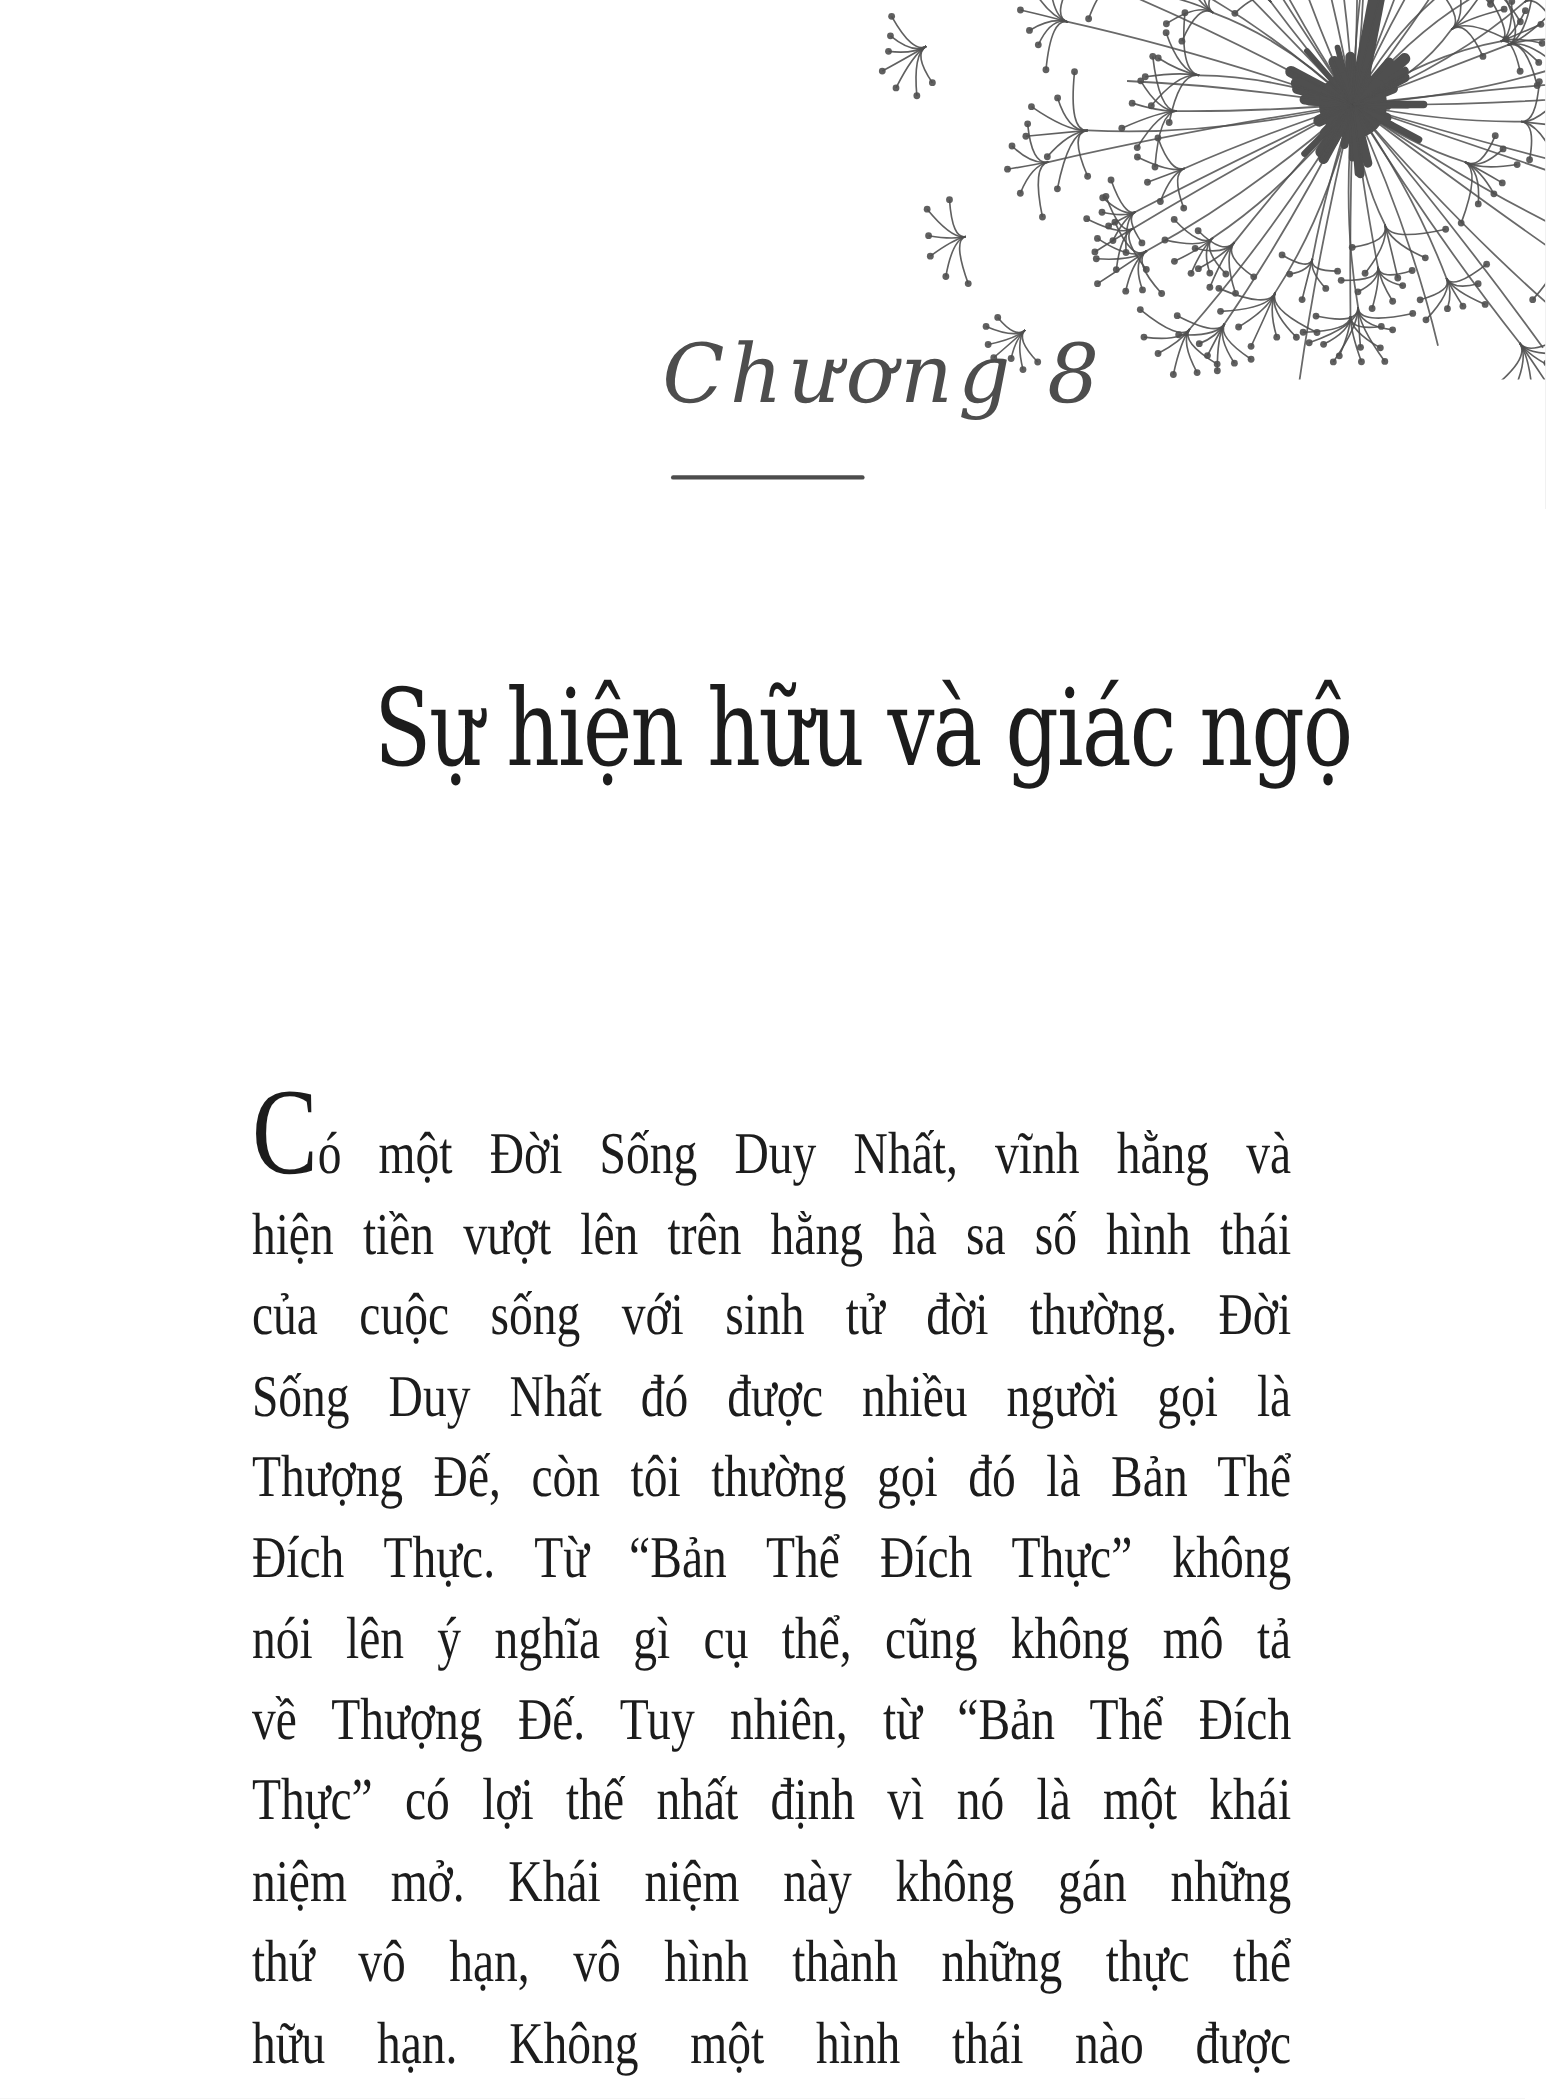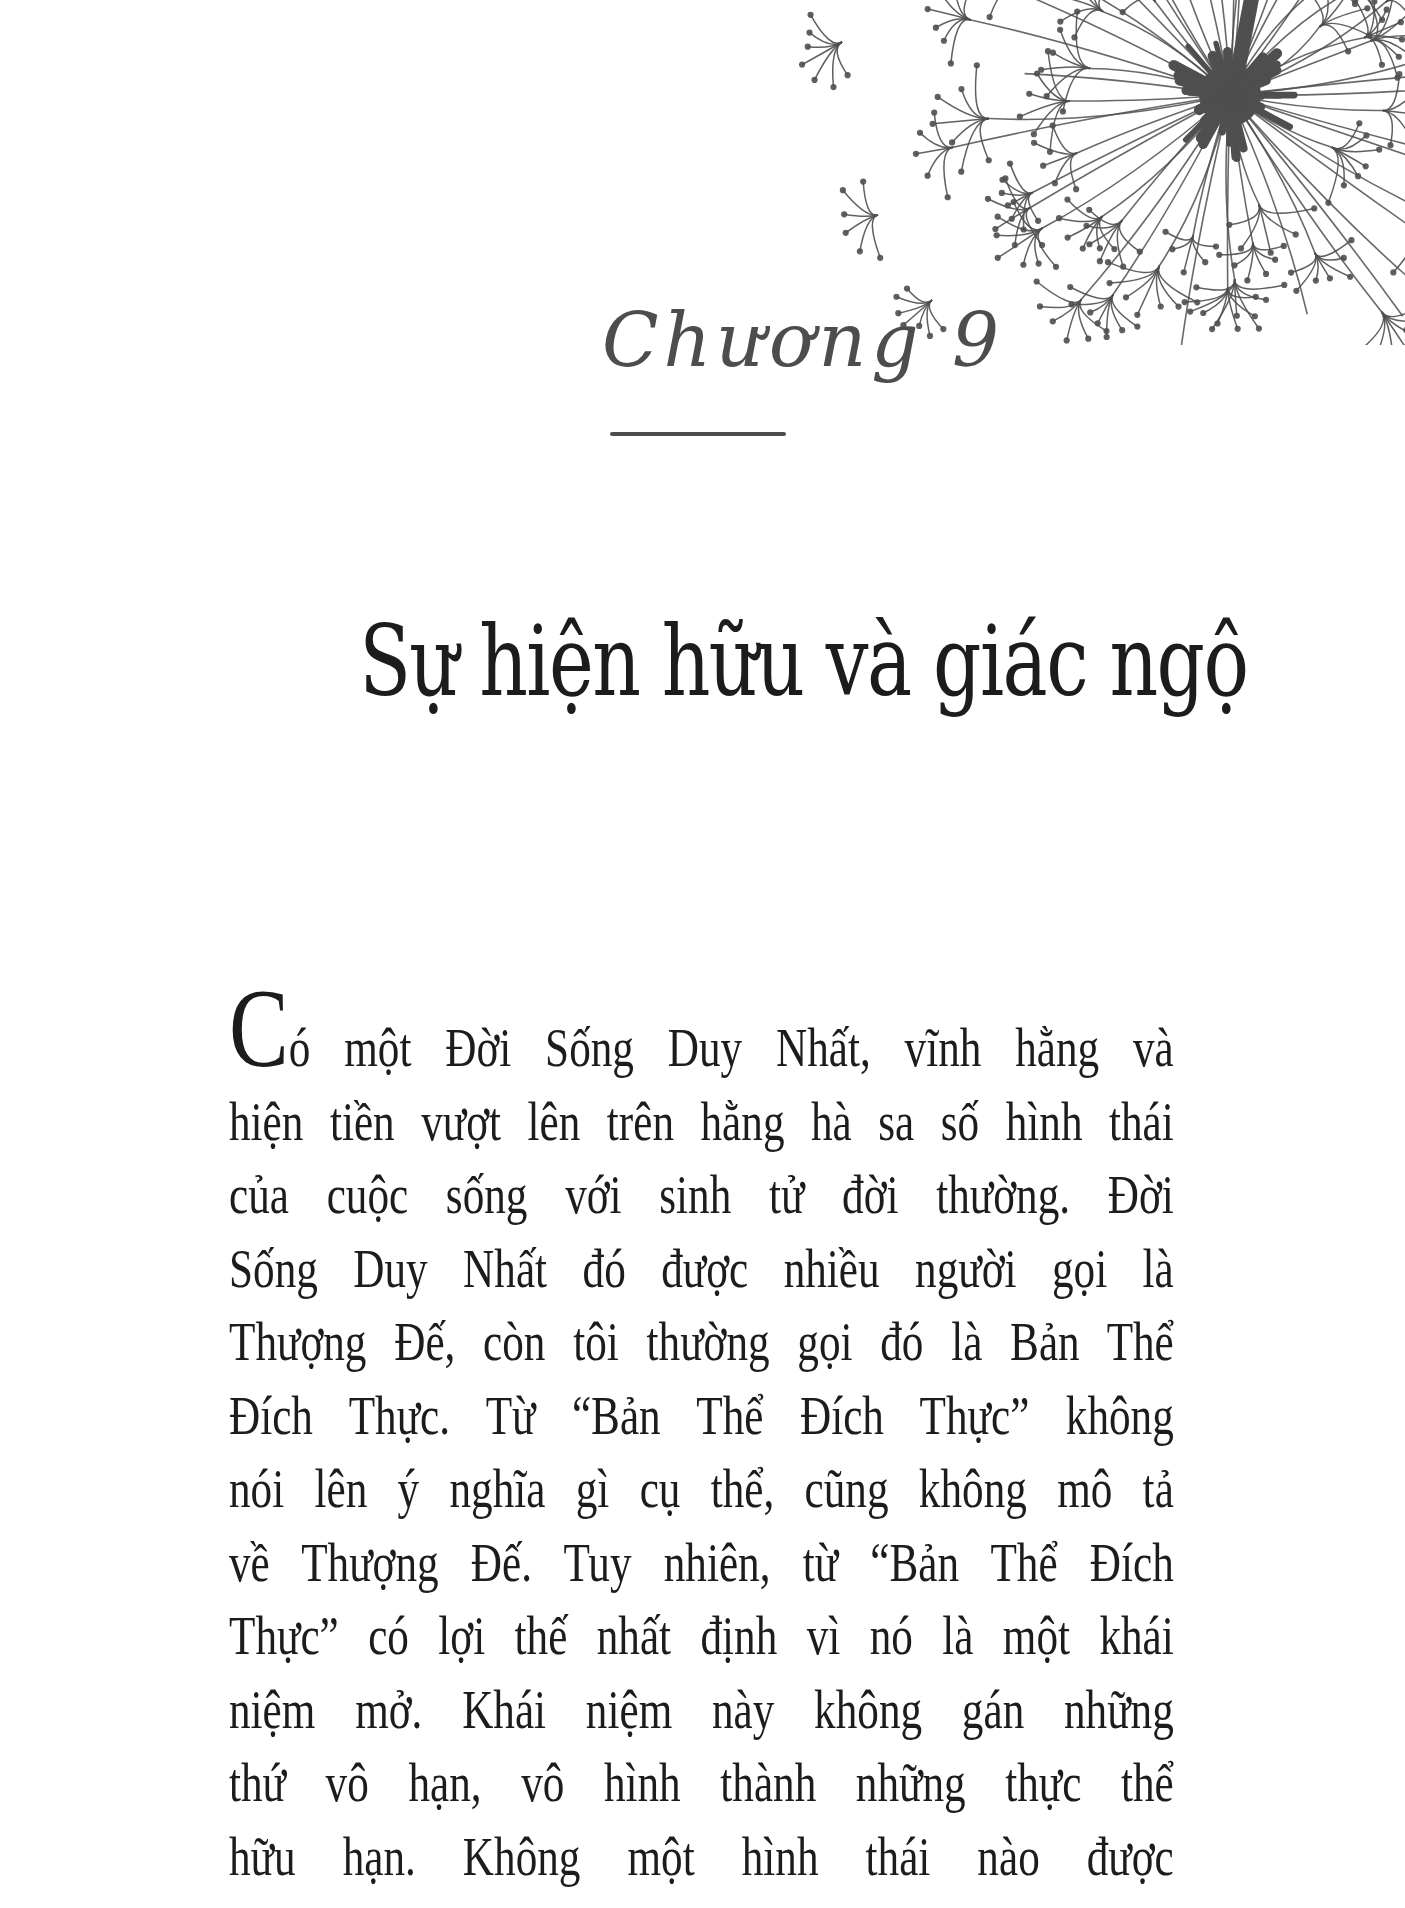--- a/index.html
+++ b/index.html
@@ -37,21 +37,21 @@
   .chapter-underline{
     position:absolute;
     left:8px;top:140px;
     width:176px;height:4px;
     background:var(--script);
     border-radius:2px;
   }
   
   .title{
     position:absolute;
-    left:234px;top:592px;
+    left:215px;top:592px;
     width:945px;margin:0;padding:0;
     text-align:center;
     color:var(--text);
     font:400 97px/1.45 "DejaVu Serif","Liberation Serif",serif;
     white-space:nowrap;
   }
   .title-inner{
     display:inline-block;
     transform:scaleX(0.78);
     transform-origin:center top;
@@ -874,21 +874,21 @@
       <circle cx="123.40946088667202" cy="325.13079916891184" r="3.1" fill="#4f4f4f" opacity="0.9"></circle>
       <path d="M152 300 Q 143.2250147850592 308.0380118485587 118.31779024664343 313.18966796600915" fill="none" stroke="#4f4f4f" stroke-width="1.5" opacity="0.9"></path>
       <circle cx="118.31779024664343" cy="313.18966796600915" r="3.1" fill="#4f4f4f" opacity="0.9"></circle>
       <path d="M152 300 Q 143.2250147850592 308.0380118485587 116.4353277659835 296.7477541102578" fill="none" stroke="#4f4f4f" stroke-width="1.5" opacity="0.9"></path>
       <circle cx="116.4353277659835" cy="296.7477541102578" r="3.1" fill="#4f4f4f" opacity="0.9"></circle>
       <path d="M152 300 Q 143.2250147850592 308.0380118485587 127.02131026177904 288.59860166510555" fill="none" stroke="#4f4f4f" stroke-width="1.5" opacity="0.9"></path>
       <circle cx="127.02131026177904" cy="288.59860166510555" r="3.1" fill="#4f4f4f" opacity="0.9"></circle>
     </svg>
 
   <div class="chapter">
-    <span>Chương 9</span>
+    <span>Chương 8</span>
     <div class="chapter-underline"></div>
   </div>
 
   <h1 class="title"><span class="title-inner">Sự hiện hữu và giác ngộ</span></h1>
 
   <div class="bodycol" id="bodycol">
     <div class="bodyline"><span class="dropcap">C</span><span>ó một Đời Sống Duy Nhất, vĩnh hằng và</span></div>
   <div class="bodyline">hiện tiền vượt lên trên hằng hà sa số hình thái</div>
       <div class="bodyline">của cuộc sống với sinh tử đời thường. Đời</div>
       <div class="bodyline">Sống Duy Nhất đó được nhiều người gọi là</div>

